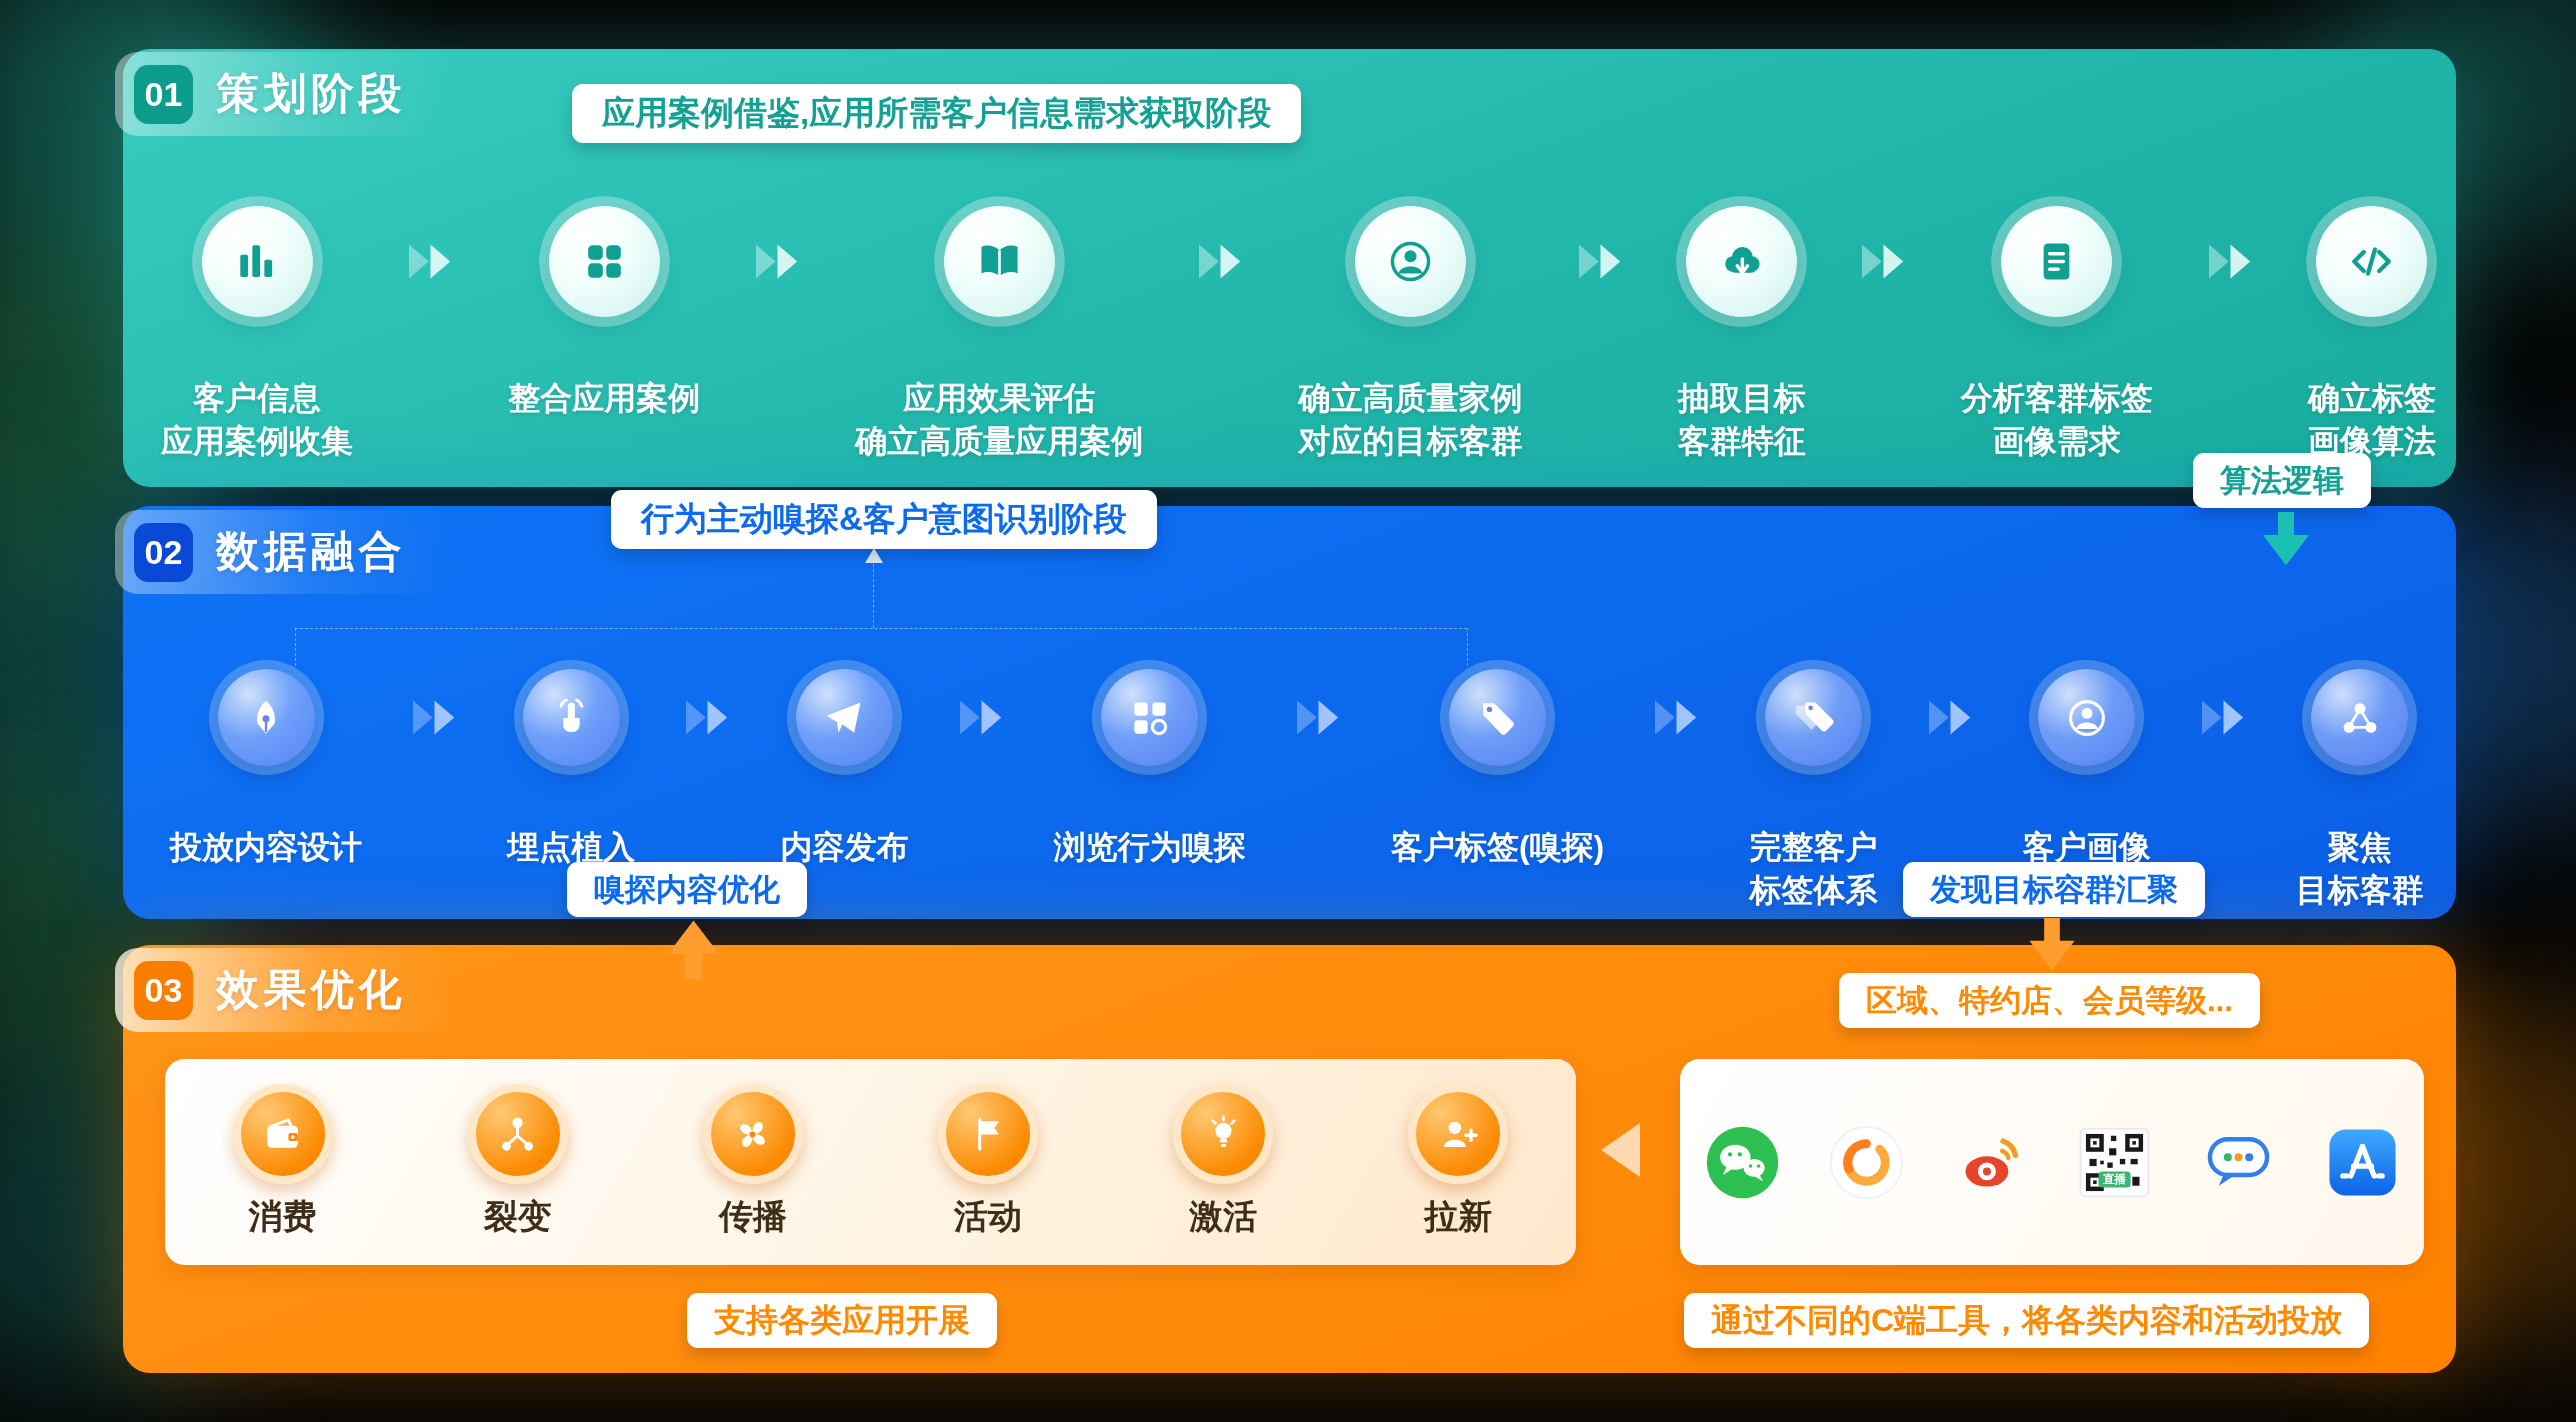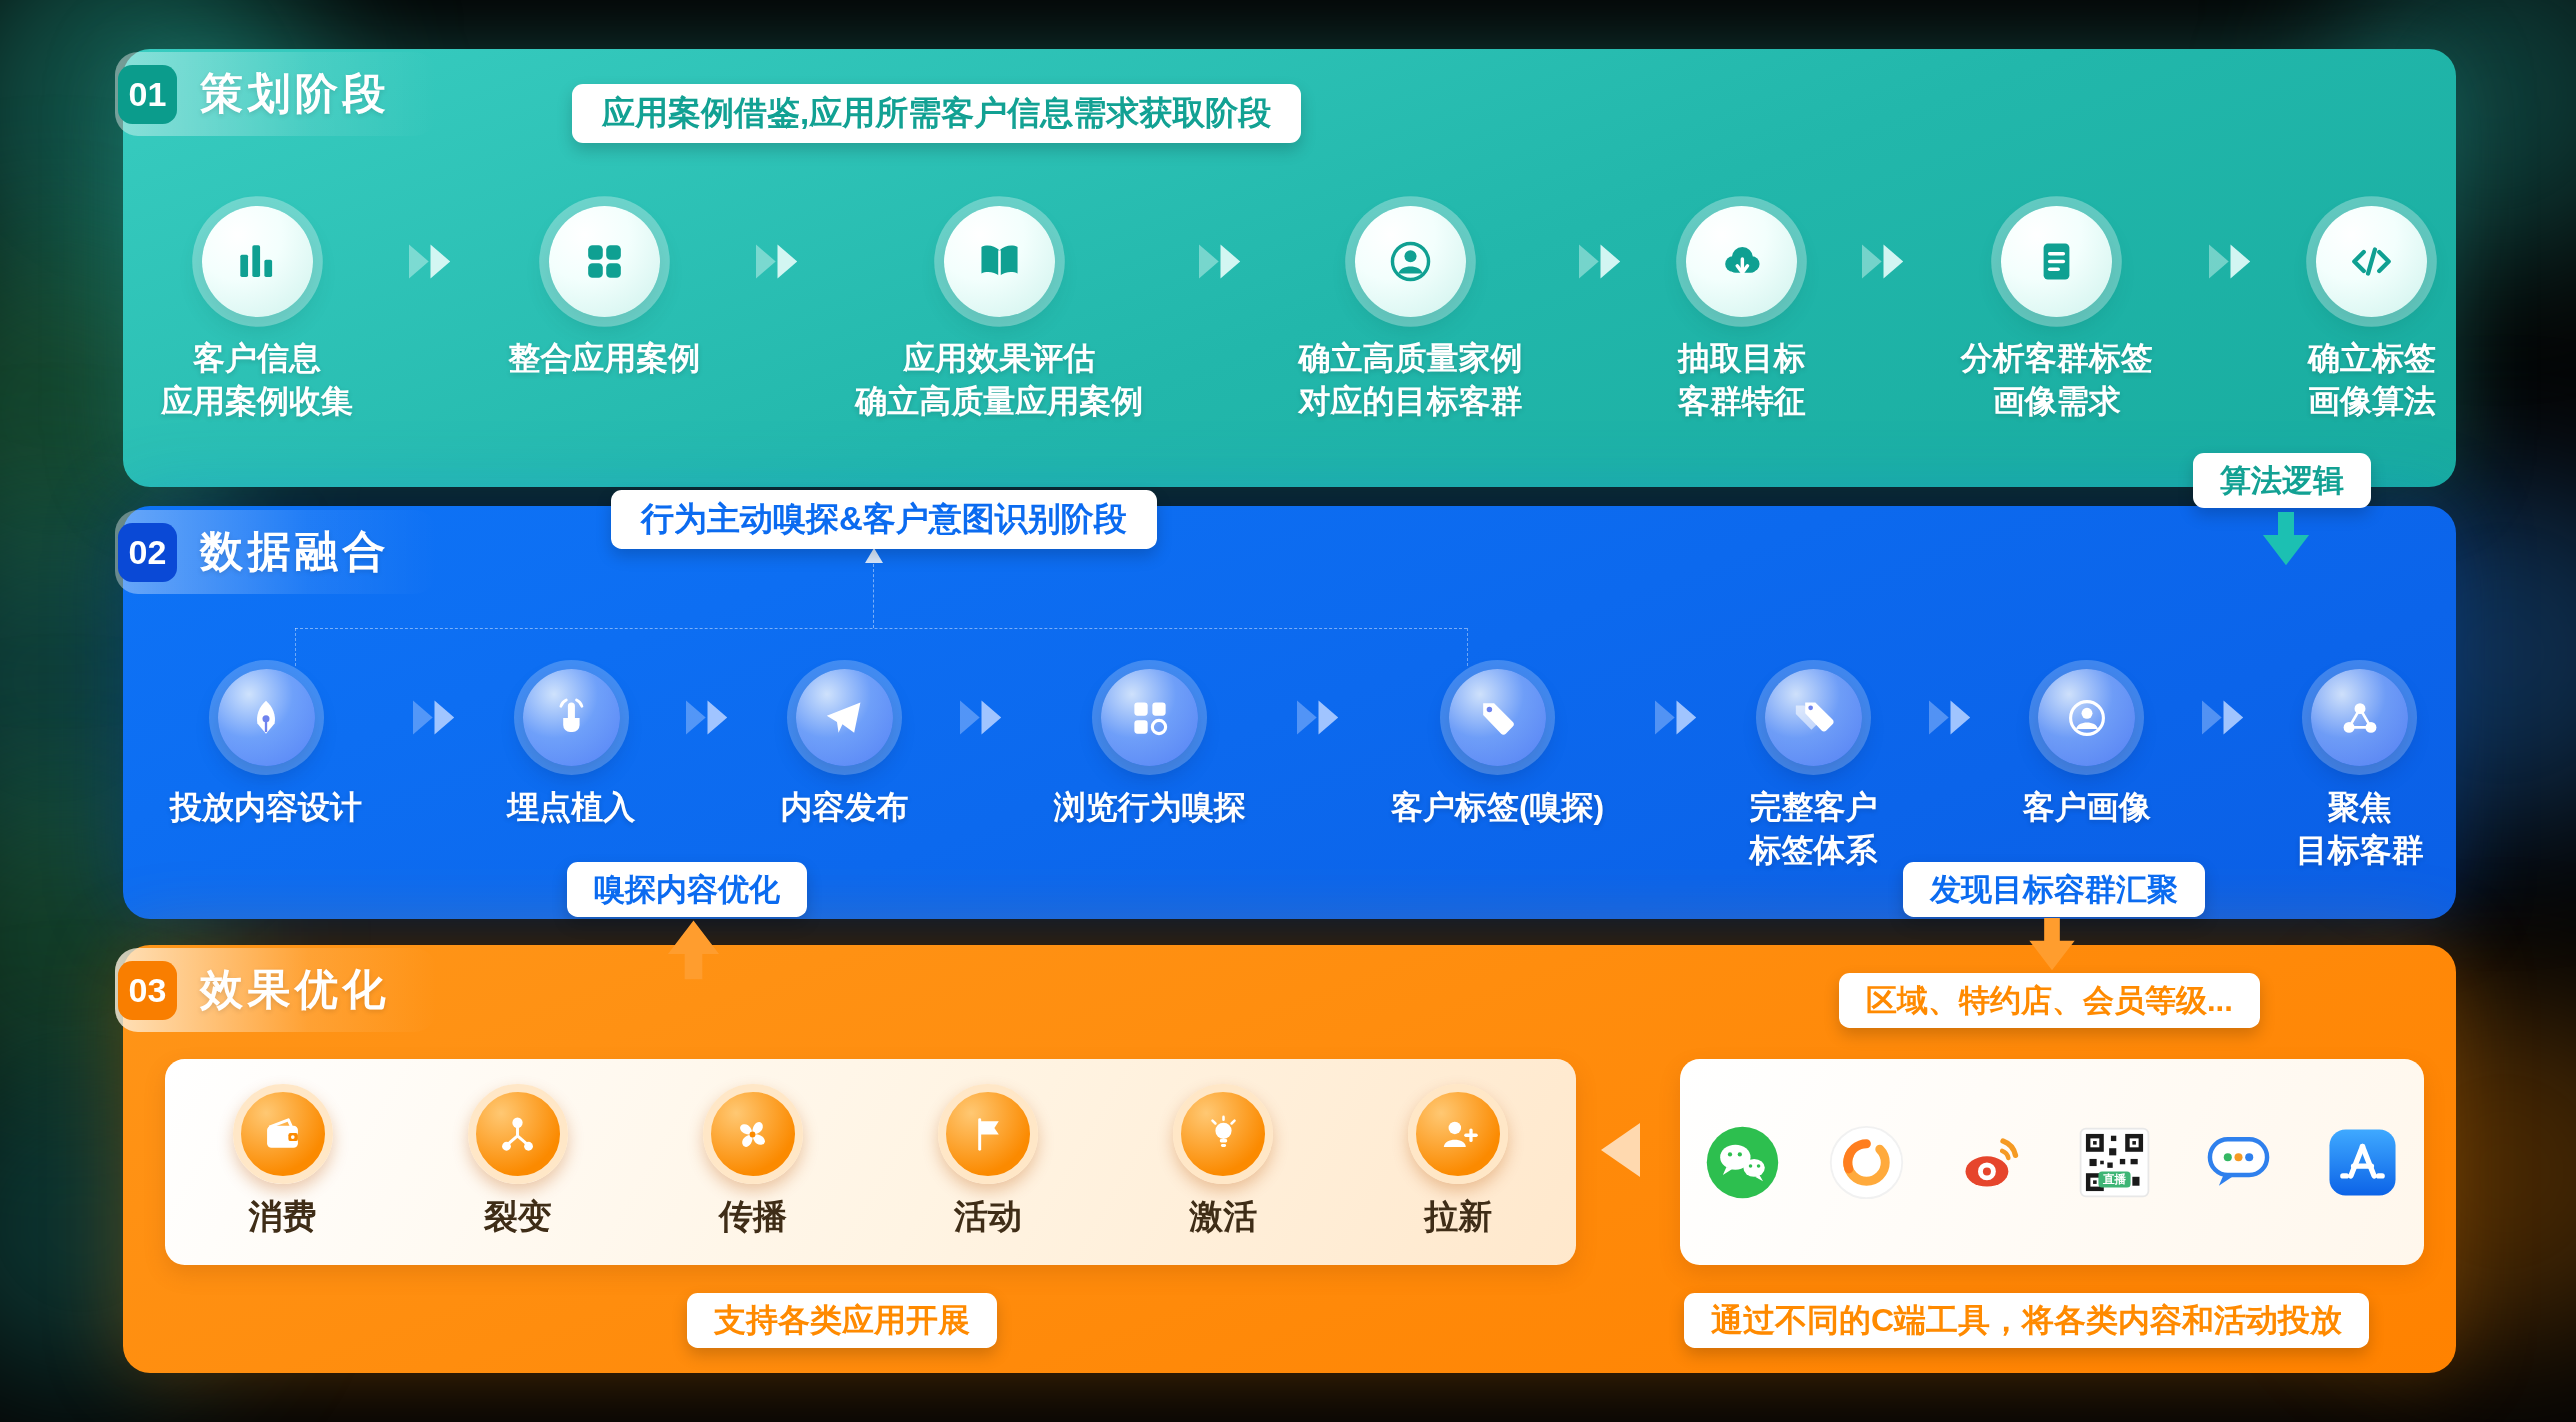--- a/index.html
+++ b/index.html
@@ -14,41 +14,41 @@
          box-shadow:0 0 81px rgba(46,199,186,.30);}
   .band2{left:123px;top:506px;width:2333px;height:413px;
          background:linear-gradient(160deg,#0E73F6 0%,#0A5FE6 100%);
          box-shadow:0 0 81px rgba(13,110,245,.30);}
   .band3{left:123px;top:945px;width:2333px;height:428px;
          background:linear-gradient(160deg,#FF9518 0%,#FF8200 100%);
          box-shadow:0 0 81px rgba(255,138,0,.30);}
 
   
   .pill{position:absolute;display:flex;align-items:center;gap:23px;height:84px;
-        padding:0 47px 0 3px;border-radius:23px;z-index:6;}
+        padding:0 47px 0 19px;border-radius:23px;z-index:6;}
   .pill-1{left:115px;top:52px;background:linear-gradient(90deg,rgba(255,255,255,.42) 0%,rgba(255,255,255,.10) 60%,rgba(255,255,255,0) 100%);}
   .pill-2{left:115px;top:510px;background:linear-gradient(90deg,rgba(255,255,255,.38) 0%,rgba(255,255,255,.08) 60%,rgba(255,255,255,0) 100%);}
   .pill-3{left:115px;top:948px;background:linear-gradient(90deg,rgba(255,244,226,.80) 0%,rgba(255,244,226,.15) 60%,rgba(255,255,255,0) 100%);}
   .pill-num{width:59px;height:59px;border-radius:14.3px;display:flex;align-items:center;justify-content:center;
             font-size:34px;font-weight:700;color:#fff;}
   .pn-1{background:#0B9C8C;} .pn-2{background:#0A49D6;} .pn-3{background:#F97E00;}
   .pill-title{font-size:43px;font-weight:700;color:#fff;letter-spacing:4.5px;text-shadow:0 1.8px 5.4px rgba(0,0,0,.12);}
 
   
   .banner,.chip{position:absolute;background:#fff;border-radius:10.7px;display:flex;align-items:center;
         justify-content:center;font-weight:700;white-space:nowrap;box-shadow:0 7.2px 16px rgba(0,0,0,.18);z-index:8;}
   .banner{height:59px;padding:0 30px;font-size:33px;}
   .chip{height:55px;padding:0 27px;font-size:31px;}
   .t-text{color:#12A193;border-radius:11px;} .b-text{color:#0B6BF0;} .o-text{color:#FF8A00;}
 
   
   .steps{position:absolute;display:flex;justify-content:space-between;align-items:flex-start;z-index:5;}
   .steps1{left:161px;top:206px;width:2275px;}
   .steps2{left:170px;top:669px;width:2254px;}
-  .step{display:flex;flex-direction:column;align-items:center;}
+  .step{display:flex;flex-direction:column;align-items:center;gap:40px;}
   .orb{border-radius:50%;display:flex;align-items:center;justify-content:center;flex:none;}
   .orb-t{width:111px;height:111px;
          background:radial-gradient(circle at 32% 26%,#ffffff 0%,#f3fffd 40%,#cdf2ec 100%);
          box-shadow:0 0 0 9.8px rgba(255,255,255,.30),0 10.7px 23px rgba(0,70,60,.18);}
   .orb-t svg{width:55px;height:55px;}
   .orb-b{width:97px;height:97px;
          background:radial-gradient(circle at 32% 26%,rgba(255,255,255,.80) 0%,rgba(176,194,255,.60) 45%,rgba(116,140,248,.70) 100%);
          box-shadow:0 0 0 9px rgba(255,255,255,.22),0 10.7px 21.5px rgba(0,30,90,.25);}
   .orb-b svg{width:50px;height:50px;}
   .step-label{margin-top:19.7px;font-size:32px;font-weight:700;color:#fff;text-align:center;

